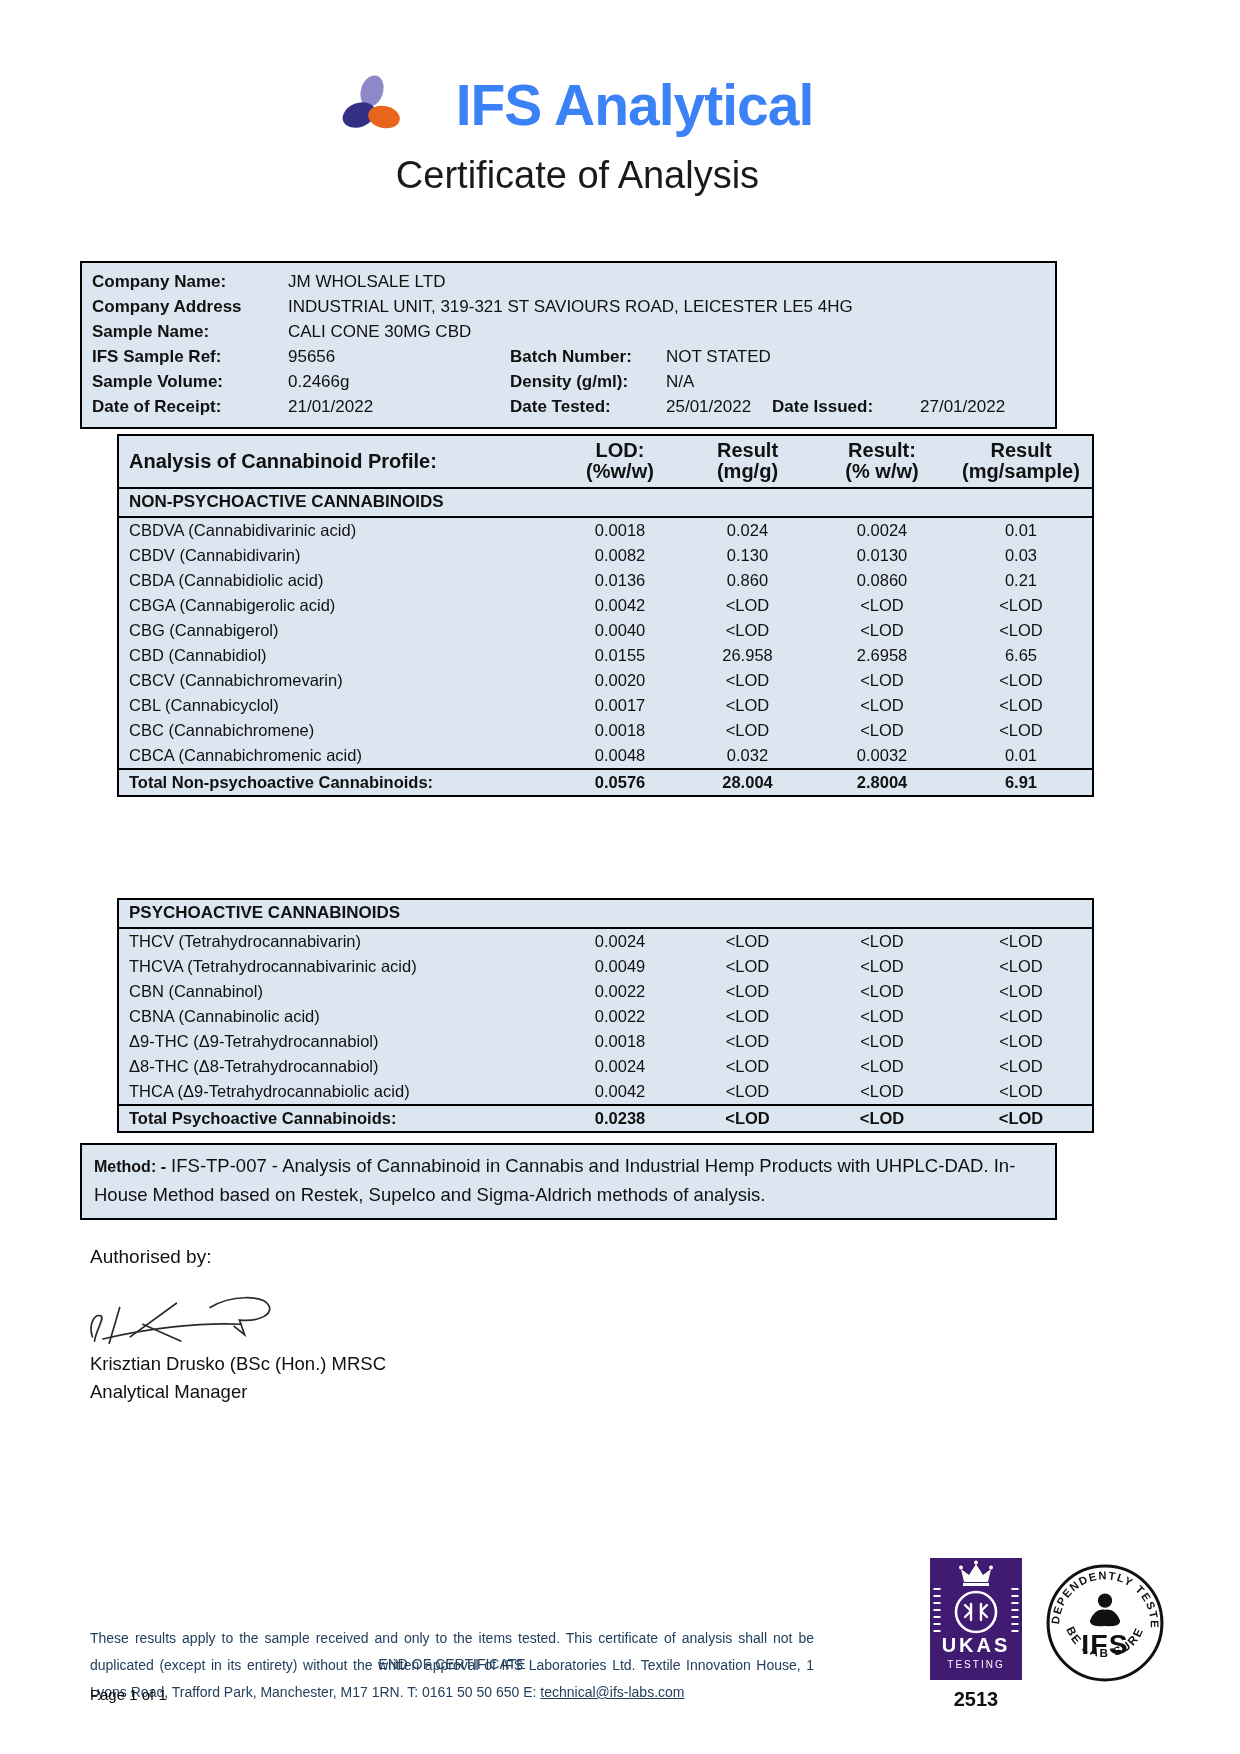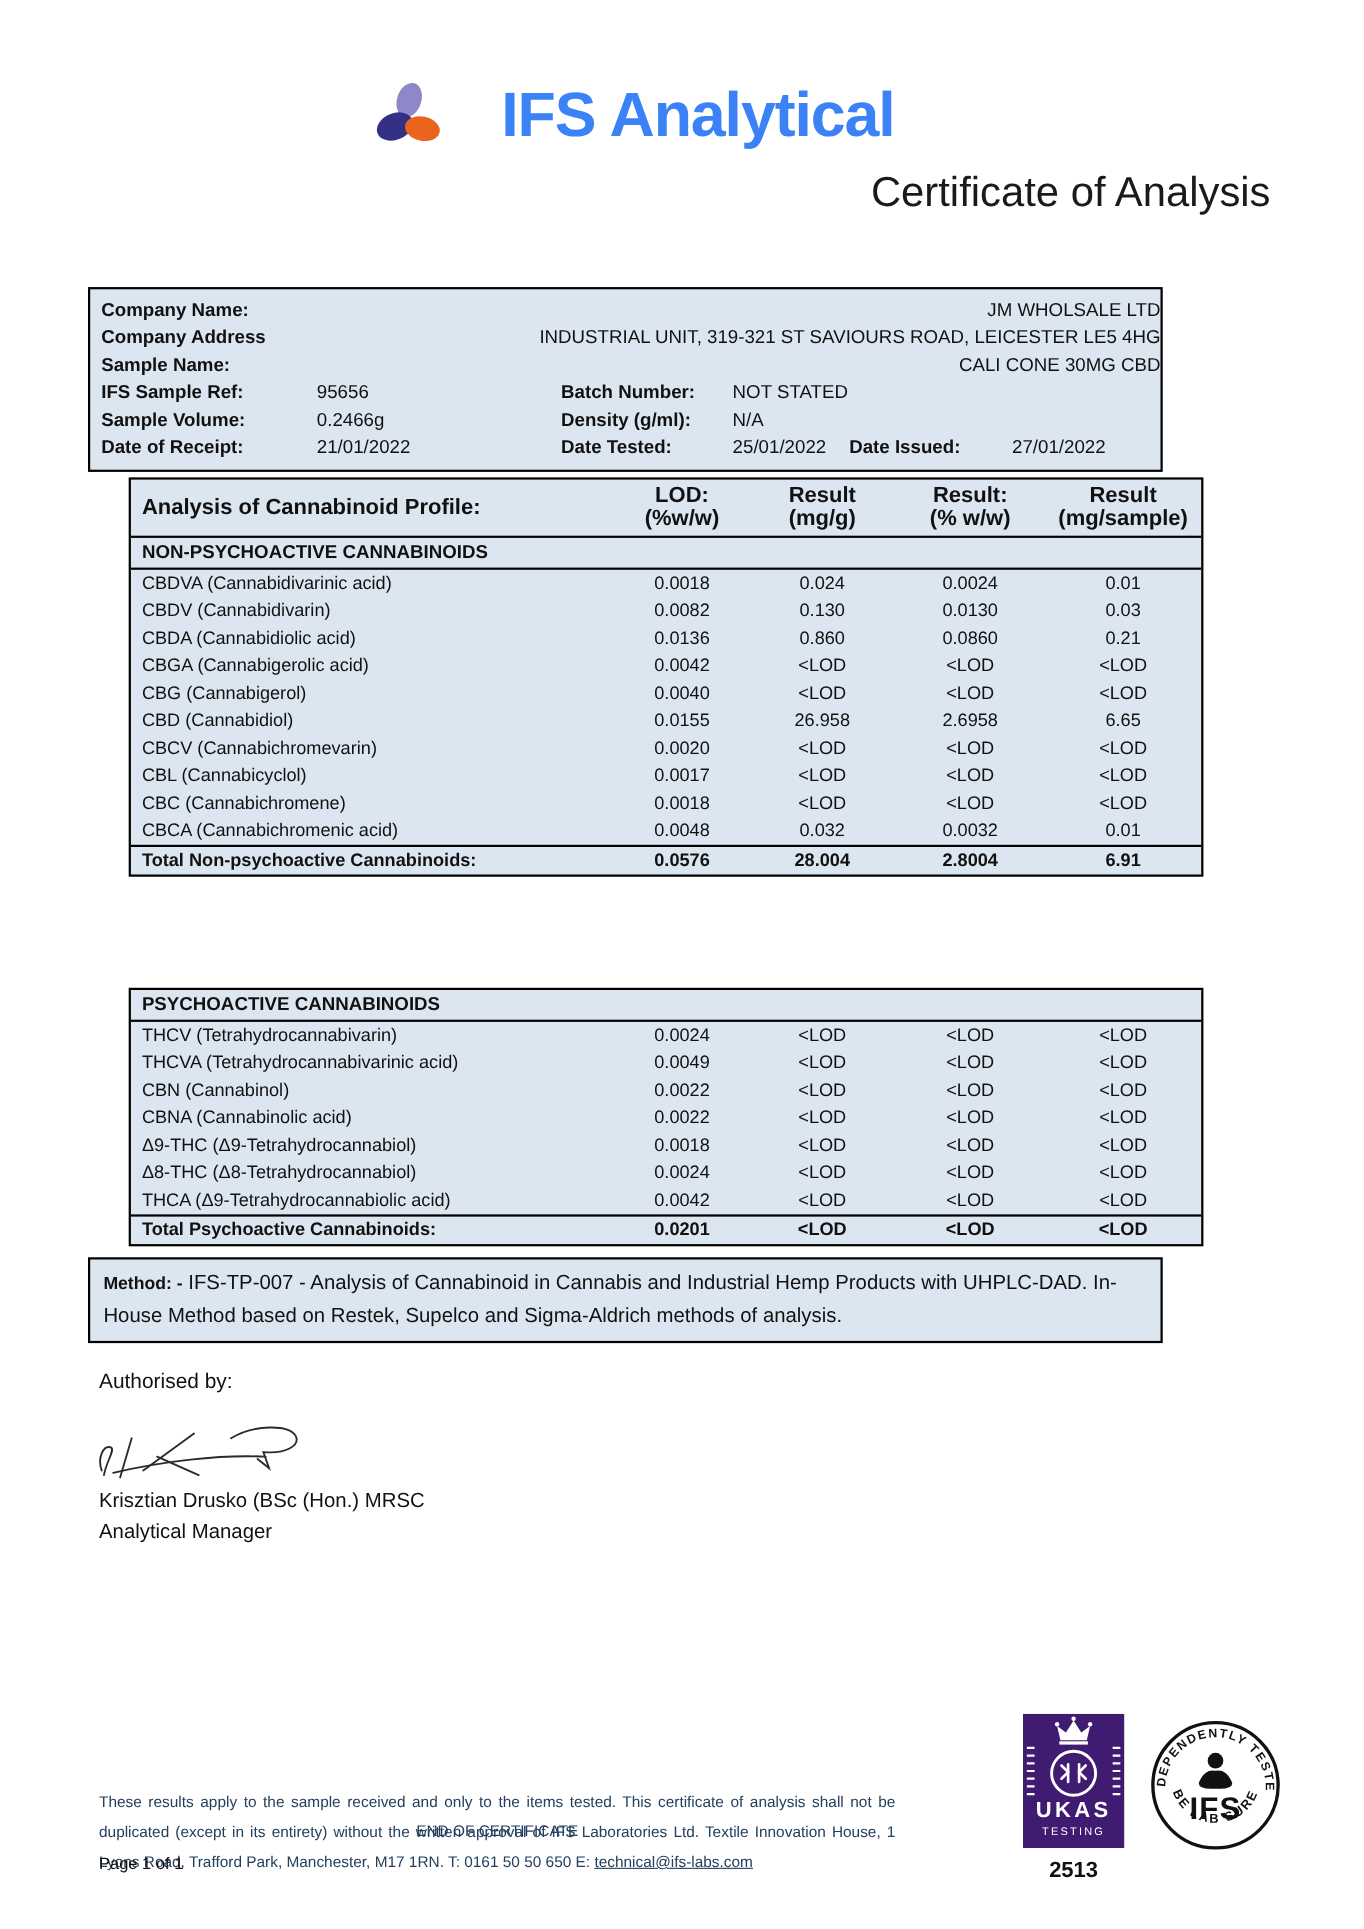--- a/index.html
+++ b/index.html
@@ -9,31 +9,31 @@
     position: relative;
     font-family: "Liberation Sans", sans-serif;
     color: #111;
     overflow: hidden;
   }
 
   
   .header { position:absolute; top:72px; left:0; width:1155px; }
   .logo-row { display:flex; justify-content:center; align-items:center; gap:14px; }
   .logo-text { font-size:57px; font-weight:bold; color:#3b82f6; letter-spacing:-1px;margin-left:36px; }
-  .doc-title { text-align:right; font-size:38px; font-weight:normal; color:#1a1a1a; margin-top:16px; }
+  .doc-title { text-align:center; font-size:38px; font-weight:normal; color:#1a1a1a; margin-top:16px; }
 
   
   .info-table {
     position:absolute; left:80px; top:261px; width:977px;
     background:#dce6f1; border:2px solid #000;
     padding:6px 0 8px 10px; font-size:17px;
   }
   .info-row { display:grid; grid-template-columns:196px 222px 156px 106px 148px 1fr; line-height:25px; }
   .info-row .lbl { font-weight:bold; }
-  .span-rest { grid-column:2 / -1;text-align:right; }
+  .span-rest { grid-column:2 / -1; }
   .span-two { grid-column:4 / -1; }
 
   
   .an-table {
     position:absolute; left:80px; width:977px;
     background:#dce6f1; border:2px solid #000; font-size:16.5px;margin-left:37px;
   }
   .an-grid { display:grid; grid-template-columns:440px 122px 133px 136px 1fr; }
   .an-head { border-bottom:2px solid #000; padding:4px 0 5px; }
   .an-head .title { font-size:20px; font-weight:bold; padding-left:10px; align-self:center; }
@@ -293,21 +293,21 @@
         <span class="name">THCA (Δ9-Tetrahydrocannabiolic acid)</span>
         <span class="num">0.0042</span>
         <span class="num">&lt;LOD</span>
         <span class="num">&lt;LOD</span>
         <span class="num">&lt;LOD</span>
       </div>
     </div>
 
   <div class="an-grid data-row total-row">
     <span class="name">Total Psychoactive Cannabinoids:</span>
-    <span class="num">0.0201</span>
+    <span class="num">0.0238</span>
     <span class="num">&lt;LOD</span>
     <span class="num">&lt;LOD</span>
     <span class="num">&lt;LOD</span>
   </div>
 </div>
 
 <div class="method-box">
   <b>Method: -</b><span> IFS-TP-007 - Analysis of Cannabinoid in Cannabis and Industrial Hemp Products with UHPLC-DAD. In-House Method based on Restek, Supelco and Sigma-Aldrich methods of analysis.</span>
 </div>
 

